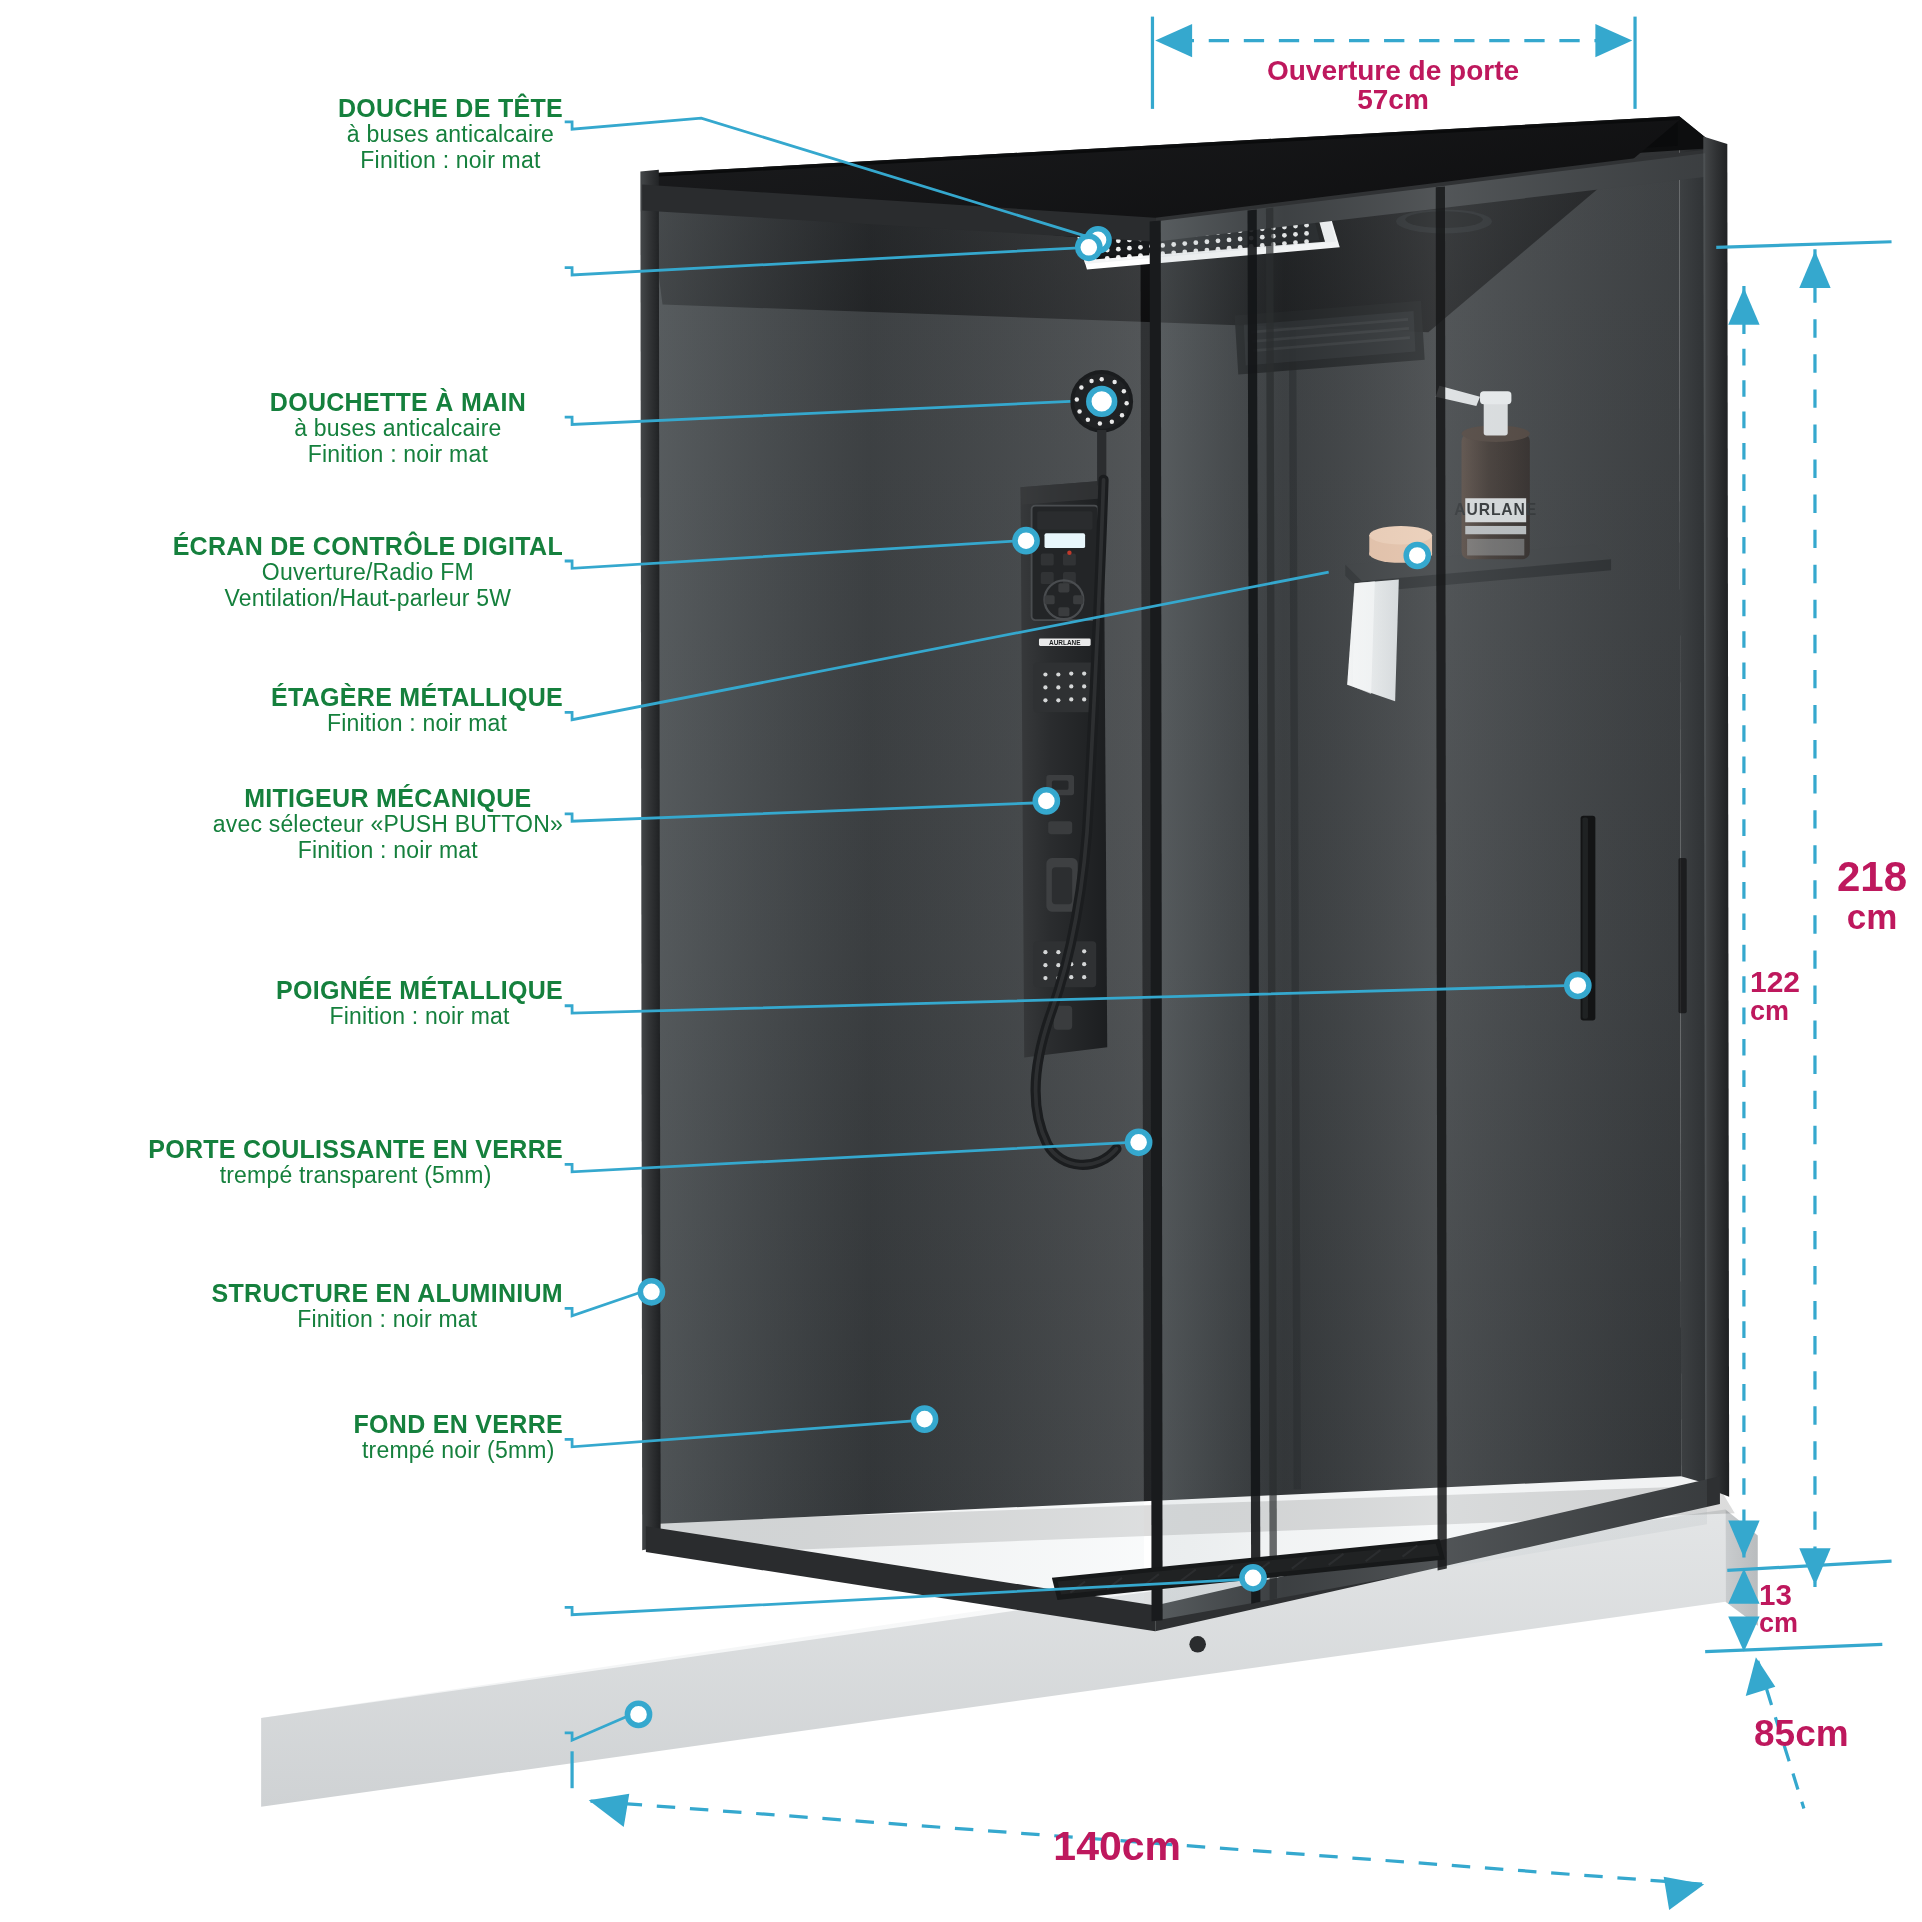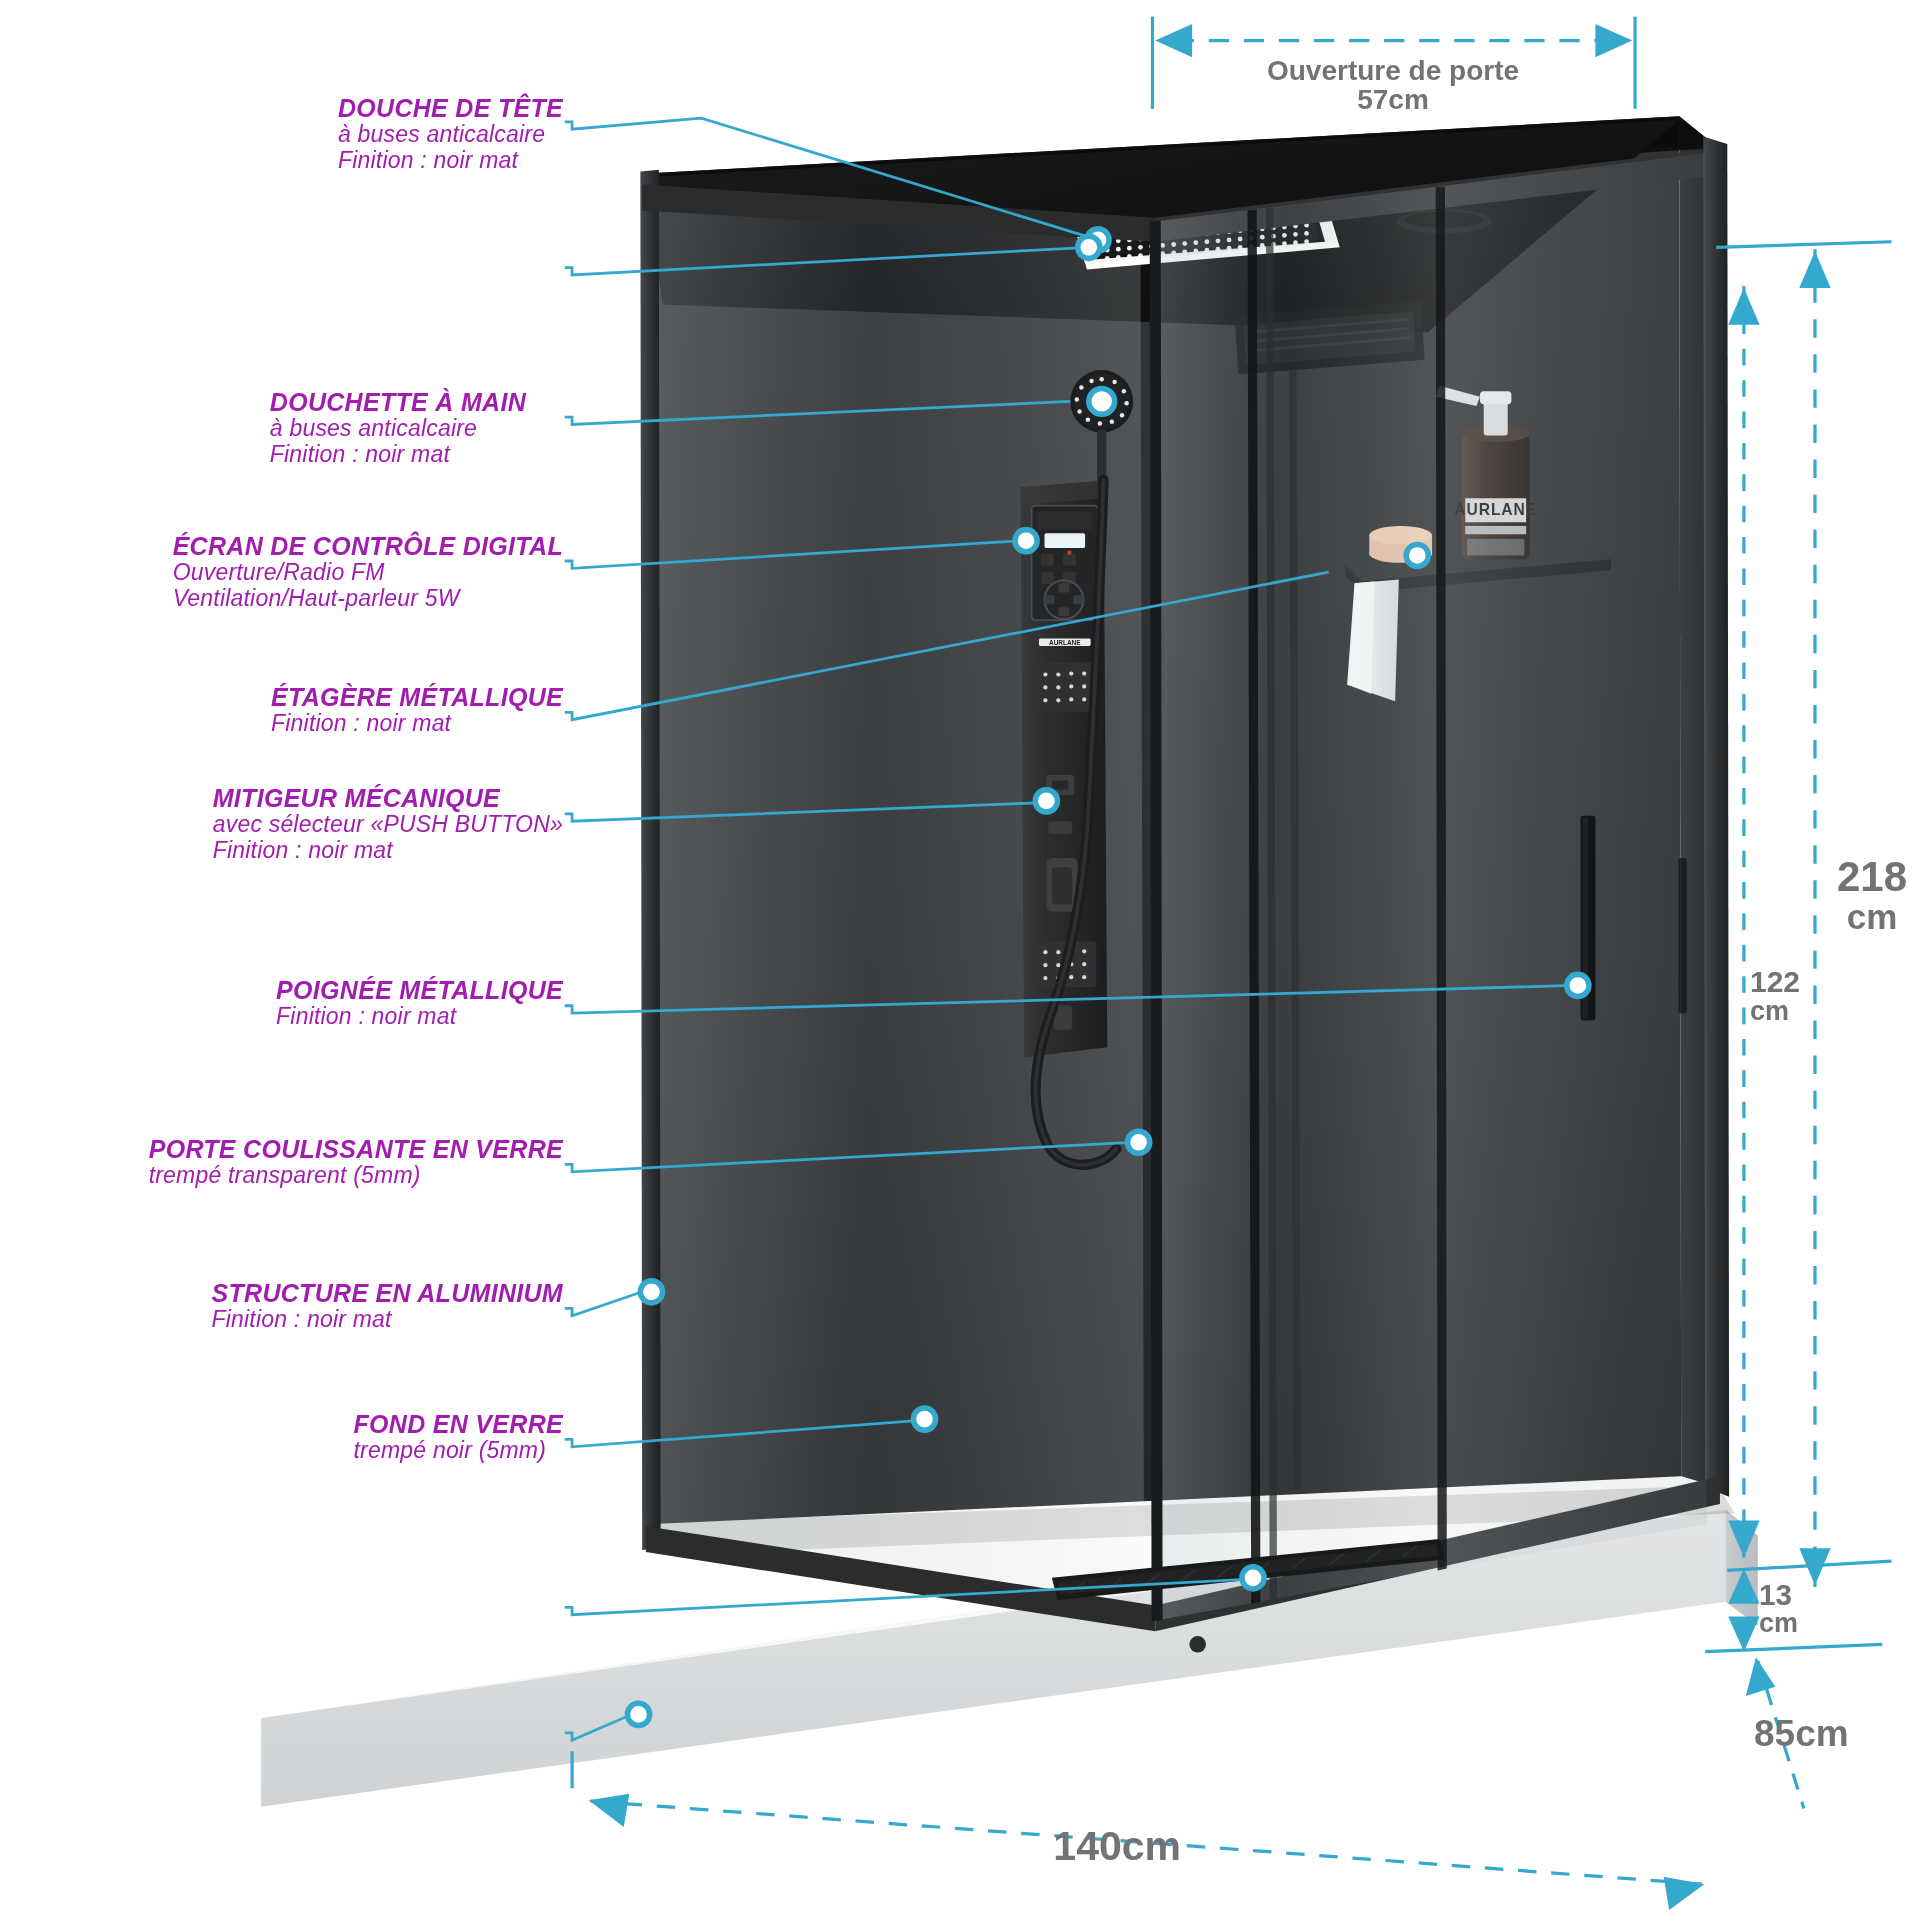--- a/index.html
+++ b/index.html
@@ -5,31 +5,31 @@
 <style>
   html,body{margin:0;padding:0;background:#ffffff;}
   body{
     width:1922px;height:1922px;position:relative;overflow:hidden;
     font-family:"Liberation Sans", sans-serif;
     -webkit-font-smoothing:antialiased;
   }
   .stage{position:absolute;inset:0;}
 
   
-  .anno{position:absolute;text-align:left;line-height:1.12;color:#a21caf;font-style:italic;}
+  .anno{position:absolute;text-align:center;line-height:1.12;color:#15803d;}
   .anno .t{font-size:25px;font-weight:700;letter-spacing:0.3px;white-space:nowrap;}
   .anno .s{font-size:23px;font-weight:400;letter-spacing:0.2px;white-space:nowrap;}
 
   
   svg.leaders{position:absolute;left:0;top:0;width:1922px;height:1922px;pointer-events:none;}
 
   
   .cabin{position:absolute;left:0;top:0;width:1922px;height:1922px;}
 
-  .dimtxt{position:absolute;color:#737373;font-weight:700;text-align:center;line-height:1.02;}
+  .dimtxt{position:absolute;color:#be185d;font-weight:700;text-align:center;line-height:1.02;}
 </style>
 </head>
 <body>
 
 <div class="stage">
 
   <svg class="cabin" viewBox="0 0 2083 2083">
     <defs>
       <linearGradient id="trayTop" x1="0" y1="0" x2="0" y2="1">
         <stop offset="0" stop-color="#ffffff"></stop>

